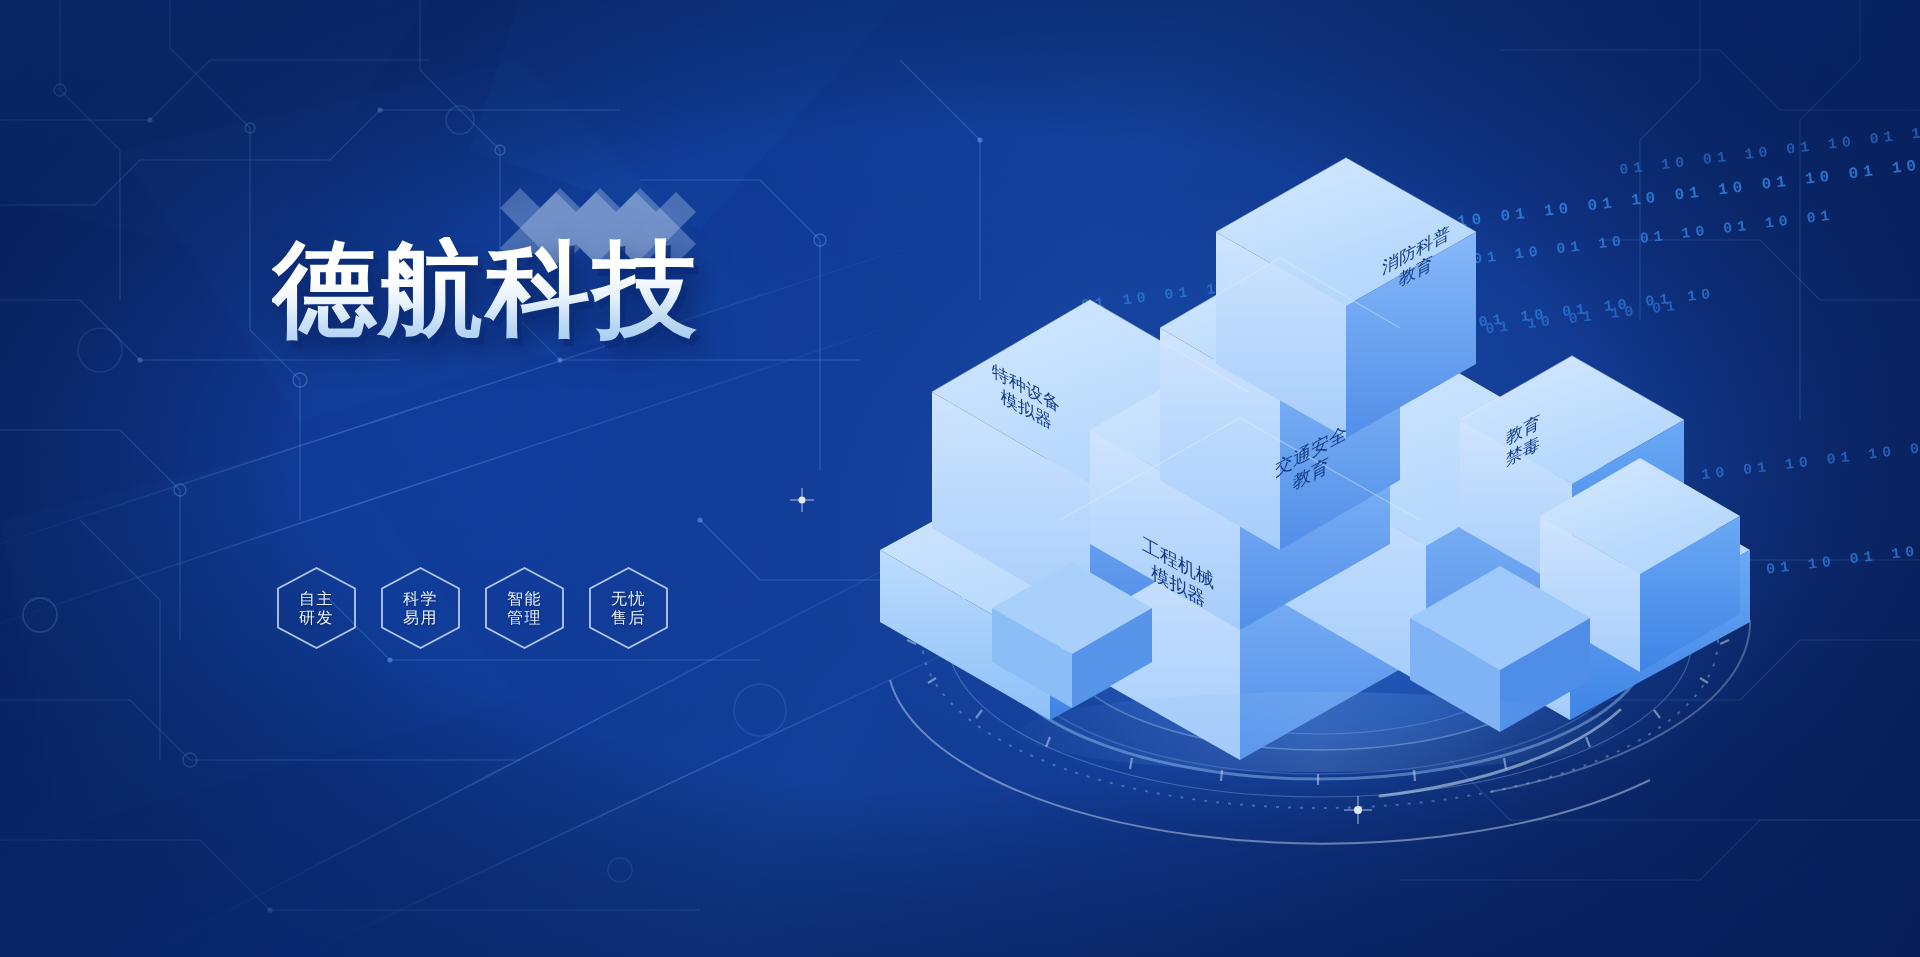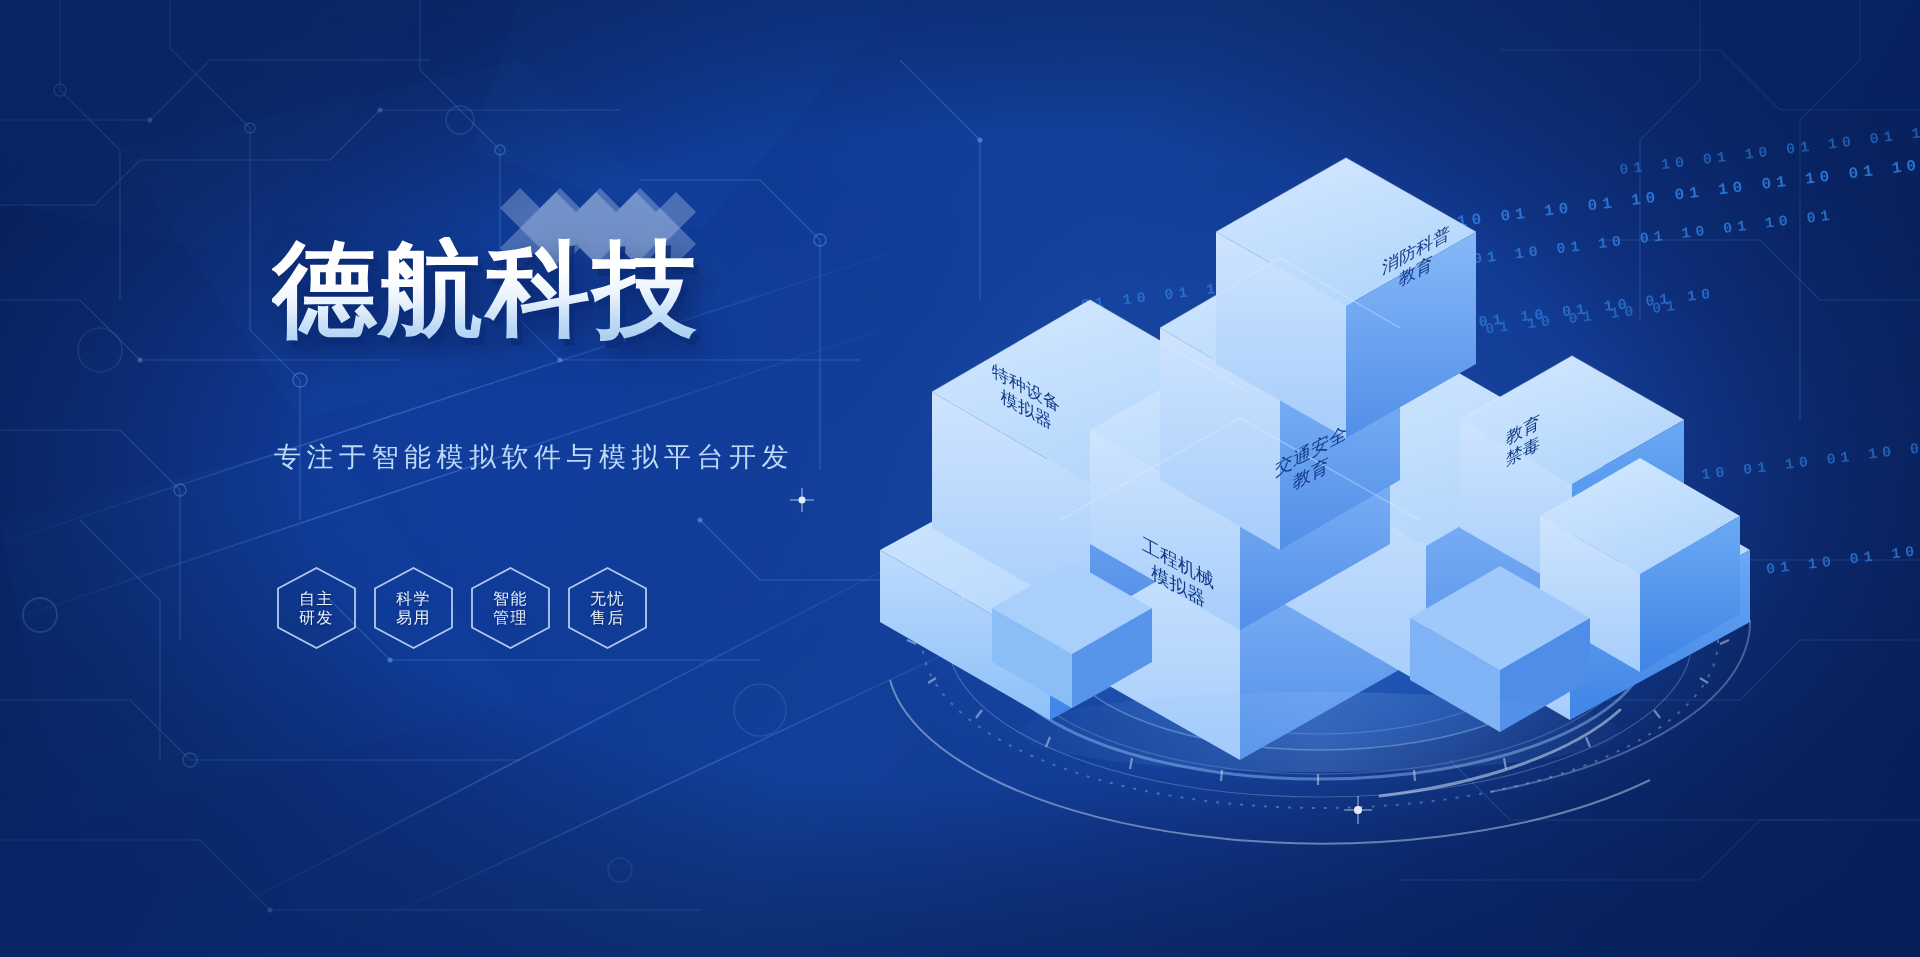--- a/index.html
+++ b/index.html
@@ -62,21 +62,21 @@
 
   
   .tagline {
     position:absolute; left:273px; top:489px;
     font-size:42px; line-height:1.0; font-weight:bold;
     letter-spacing:4px; color:#ffffff; white-space:nowrap;
     text-shadow:1px 2px 5px rgba(6,26,82,0.5);
   }
 
   
-  #hex-row { position:absolute; left:274px; top:566px; display:flex; gap:12px; }
+  #hex-row { position:absolute; left:274px; top:566px; display:flex; gap:19px; }
   .hex {
     position:relative; width:85px; height:84px;
     display:flex; flex-direction:column; align-items:center; justify-content:center;
   }
   .hex svg { position:absolute; inset:0; width:85px; height:84px; }
   .hex .hex-label {
     position:relative; z-index:2; color:#eaf3ff;
     font-size:16px; line-height:19px; letter-spacing:1.4px;
     text-align:center; font-weight:400; text-shadow:0 1px 3px rgba(5,22,72,0.6);
   }
@@ -210,21 +210,20 @@
     <div class="binrow" style="left:1640px; top:555px; font-size:15px; opacity:.75; transform:rotate(-7deg);">10 01 10 01 10 01 10 01 10</div>
     <div class="binrow" style="left:1618px; top:135px; font-size:15px; opacity:.60; transform:rotate(-7deg);">01 10 01 10 01 10 01 10 01 10 01</div>
     <div class="binrow" style="left:1700px; top:440px; font-size:15px; opacity:.65; transform:rotate(-7deg);">10 01 10 01 10 01 10 01 10 01 10</div>
   </div>
 
   <div id="copy">
 
     <div class="title-main-shadow">德航科技</div>
     <div class="title-main">德航科技</div>
 
-    <div class="sub-line">专注于智能模拟软件与模拟平台开发</div>
 
     <div id="hex-row">
 
       <div class="hex">
         <svg viewBox="0 0 85 84">
           <polygon points="42.5,2 81,22.5 81,61.5 42.5,82 4,61.5 4,22.5" fill="none" stroke="#cfe3fa" stroke-opacity="0.85" stroke-width="1.8"></polygon>
         </svg>
         <div class="hex-label">
           <span>自主</span><br><span>研发</span>
         </div>

